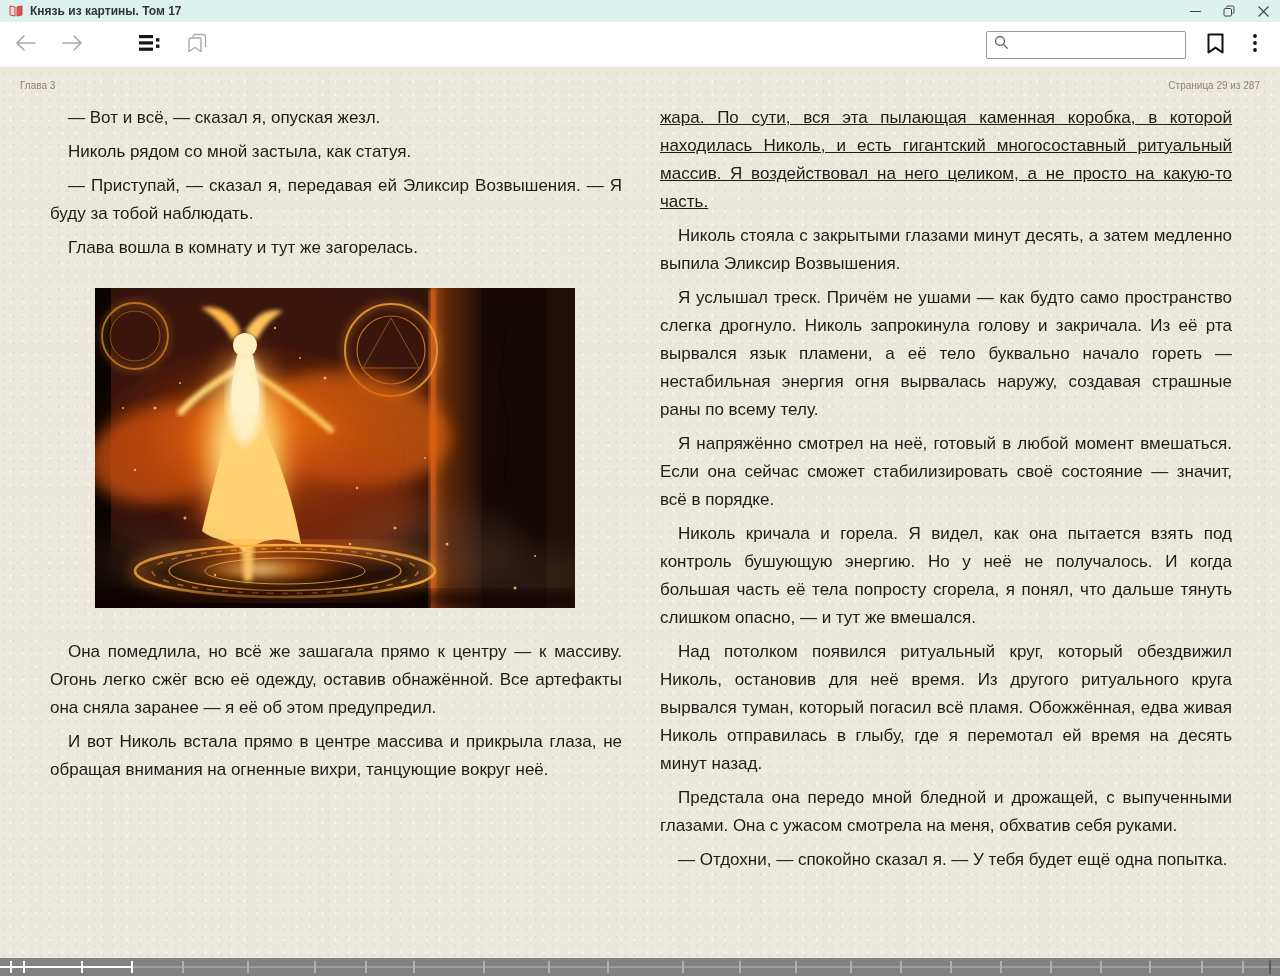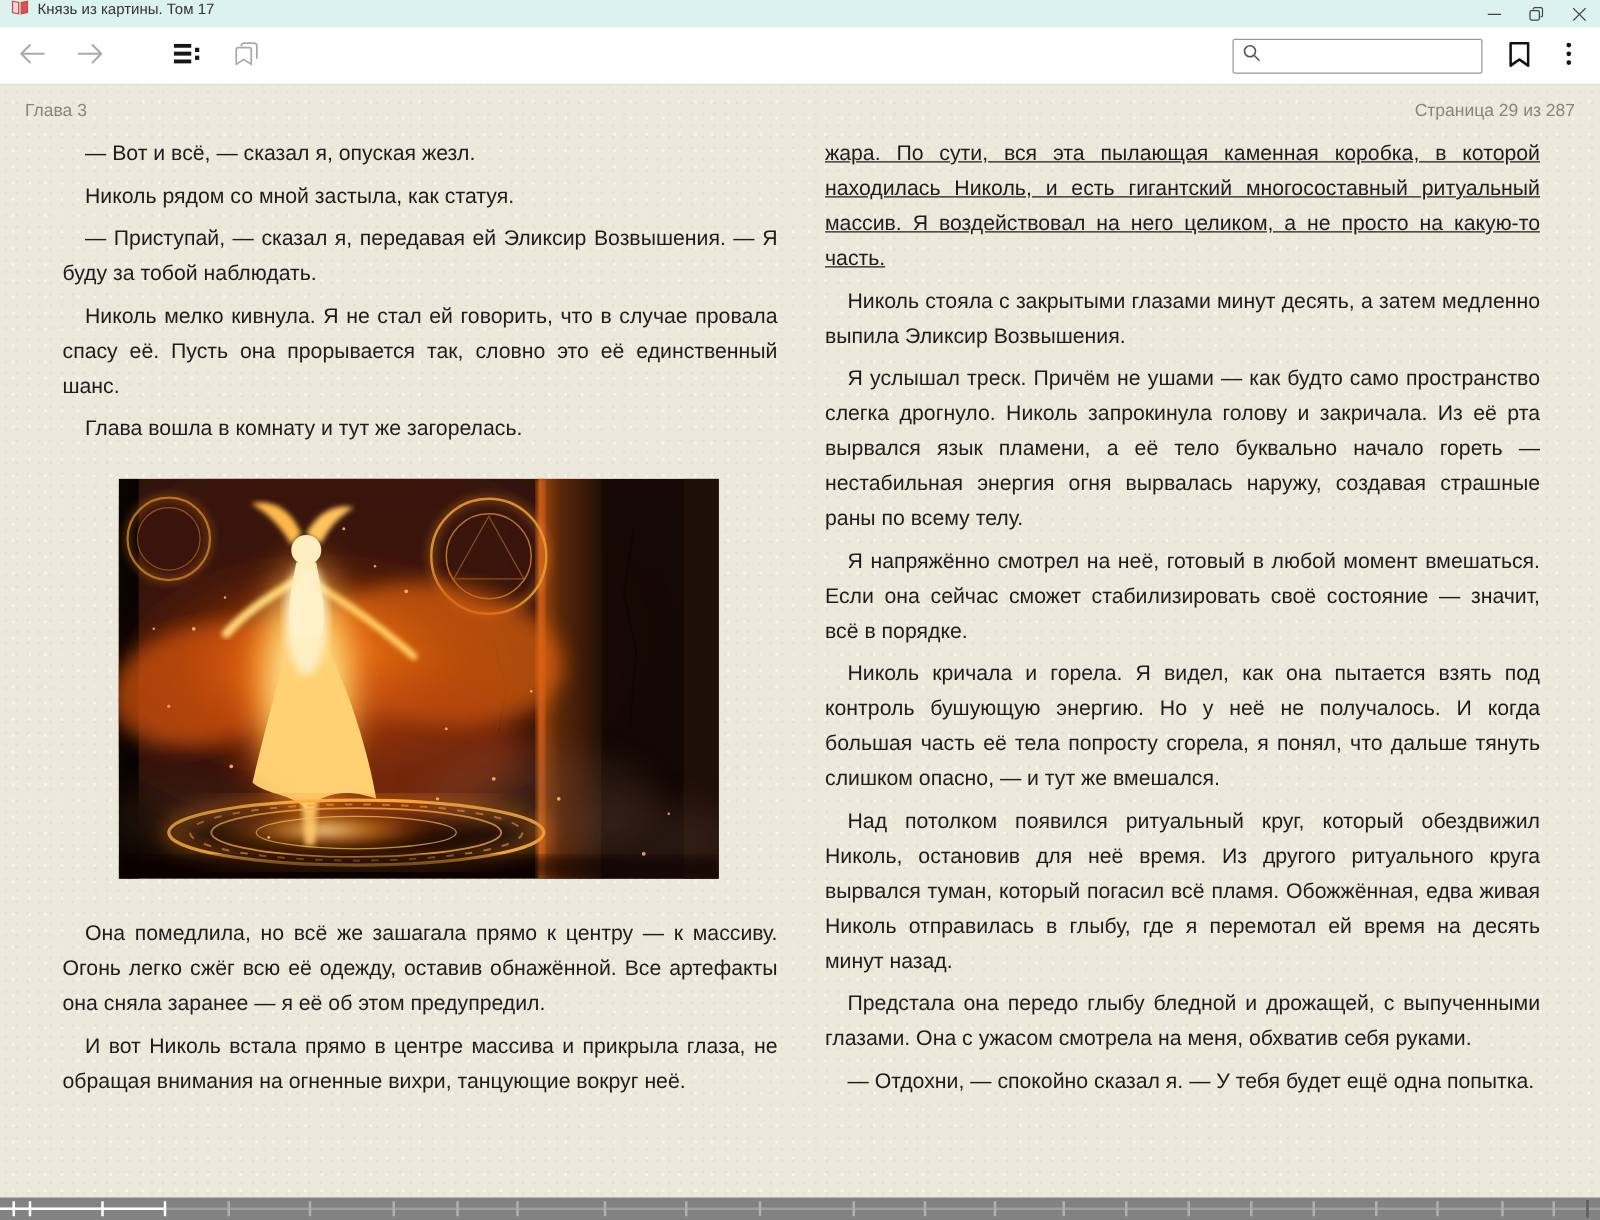--- a/index.html
+++ b/index.html
@@ -3,22 +3,22 @@
 <meta charset="utf-8">
 <style>
   html,body{margin:0;padding:0;}
   body{
     width:1280px;height:976px;overflow:hidden;position:relative;
     font-family:"Liberation Sans","DejaVu Sans",sans-serif;
     background:#ece8dc;
   }
   
   .titlebar{
-    height:22px;background:#dcf2ee;display:flex;
-    font-size:12px;color:#333;
+    height:22px;background:#dcf2ee;display:flex;align-items:center;
+    font-size:12px;color:#333;font-weight:bold;
   }
   .titlebar .app-icon{width:14px;height:12px;margin:0 7px 0 9px;flex:0 0 auto;}
   .titlebar .title{flex:1 1 auto;white-space:nowrap;}
   .win-btns{display:flex;height:22px;}
   .win-btn{width:34px;height:22px;display:flex;align-items:center;justify-content:center;
     color:#444;cursor:default;background:transparent;border:none;padding:0;}
   .win-btn svg{display:block;}
   
   .toolbar{
     height:46px;background:#ffffff;display:flex;align-items:center;
@@ -47,21 +47,21 @@
     position:absolute;top:69px;left:0;right:0;bottom:18px;
     background-color:#ece8dc;
     background-image:
       radial-gradient(rgba(150,140,118,.10) 1px, transparent 1.3px),
       radial-gradient(rgba(255,255,255,.55) 1px, transparent 1.3px);
     background-size:9px 9px,13px 13px;
     background-position:0 0,4px 6px;
     overflow:hidden;
   }
   .page-header{display:flex;justify-content:space-between;align-items:flex-start;
-    padding:11px 20px 0 20px;font-size:14px;color:#8b8578;}
+    padding:11px 20px 0 20px;font-size:10px;color:#8b8578;}
   .columns{display:flex;gap:38px;padding:13px 48px 0 50px;justify-content:center;}
   .col{flex:1 1 0;min-width:0;}
   .para{
     margin:0 0 6px 0;font-size:17px;line-height:28px;color:#1d1c1a;
     text-align:justify;text-indent:18px;
   }
   .para.cont{text-indent:0;text-decoration:underline;}
   figure.illustration{margin:26px 0 30px 45px;width:480px;height:320px;padding:0;}
   figure.illustration svg{display:block;}
   
@@ -178,21 +178,20 @@
   <div class="page-header">
     <span>Глава 3</span>
     <span>Страница 29 из 287</span>
   </div>
   <div class="columns">
     <div class="col">
       <div>
           <p class="para">— Вот и всё, — сказал я, опуская жезл.</p>
           <p class="para">Николь рядом со мной застыла, как статуя.</p>
           <p class="para">— Приступай, — сказал я, передавая ей Эликсир Возвышения. — Я буду за тобой наблюдать.</p>
-          <p class="para">Николь мелко кивнула. Я не стал ей говорить, что в случае провала спасу её. Пусть она прорывается так, словно это её единственный шанс.</p>
           <p class="para">Глава вошла в комнату и тут же загорелась.</p>
         </div>
       <figure class="illustration">
         <svg width="480" height="320" viewBox="0 0 480 320" role="img">
           <defs>
             <linearGradient id="bgGrad" x1="0" y1="0" x2="0" y2="1">
               <stop offset="0" stop-color="#2a140b"></stop>
               <stop offset="0.55" stop-color="#180b05"></stop>
               <stop offset="1" stop-color="#0b0402"></stop>
             </linearGradient>
@@ -312,21 +311,21 @@
         </div>
     </div>
     <div class="col">
       <p class="para cont">жара. По сути, вся эта пылающая каменная коробка, в которой находилась Николь, и есть гигантский многосоставный ритуальный массив. Я воздействовал на него целиком, а не просто на какую-то часть.</p>
       <div>
           <p class="para">Николь стояла с закрытыми глазами минут десять, а затем медленно выпила Эликсир Возвышения.</p>
           <p class="para">Я услышал треск. Причём не ушами — как будто само пространство слегка дрогнуло. Николь запрокинула голову и закричала. Из её рта вырвался язык пламени, а её тело буквально начало гореть — нестабильная энергия огня вырвалась наружу, создавая страшные раны по всему телу.</p>
           <p class="para">Я напряжённо смотрел на неё, готовый в любой момент вмешаться. Если она сейчас сможет стабилизировать своё состояние — значит, всё в порядке.</p>
           <p class="para">Николь кричала и горела. Я видел, как она пытается взять под контроль бушующую энергию. Но у неё не получалось. И когда большая часть её тела попросту сгорела, я понял, что дальше тянуть слишком опасно, — и тут же вмешался.</p>
           <p class="para">Над потолком появился ритуальный круг, который обездвижил Николь, остановив для неё время. Из другого ритуального круга вырвался туман, который погасил всё пламя. Обожжённая, едва живая Николь отправилась в глыбу, где я перемотал ей время на десять минут назад.</p>
-          <p class="para">Предстала она передо глыбу бледной и дрожащей, с выпученными глазами. Она с ужасом смотрела на меня, обхватив себя руками.</p>
+          <p class="para">Предстала она передо мной бледной и дрожащей, с выпученными глазами. Она с ужасом смотрела на меня, обхватив себя руками.</p>
           <p class="para">— Отдохни, — спокойно сказал я. — У тебя будет ещё одна попытка.</p>
         </div>
     </div>
   </div>
 </div>
 
 <div class="progressbar">
   <div class="progress-track"></div>
   <div class="progress-fill" style="width: 10.2%;"></div>
   <div>

